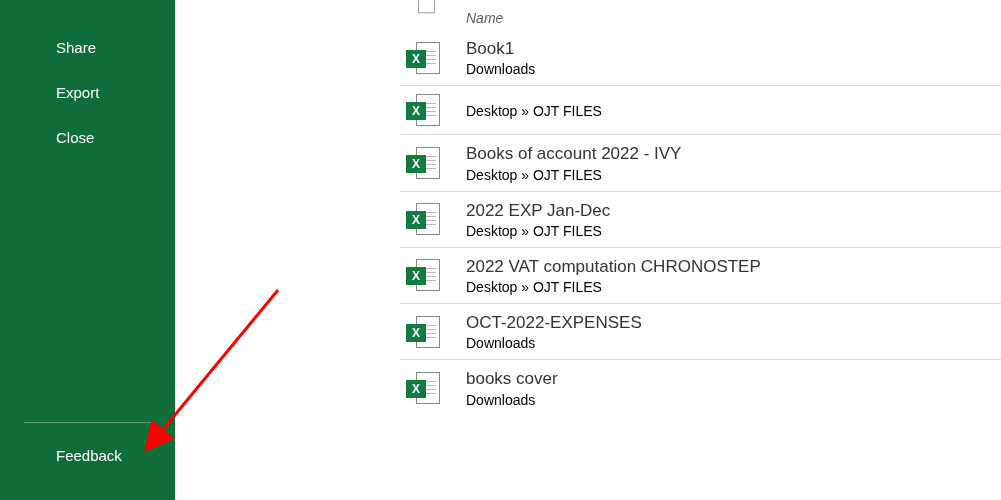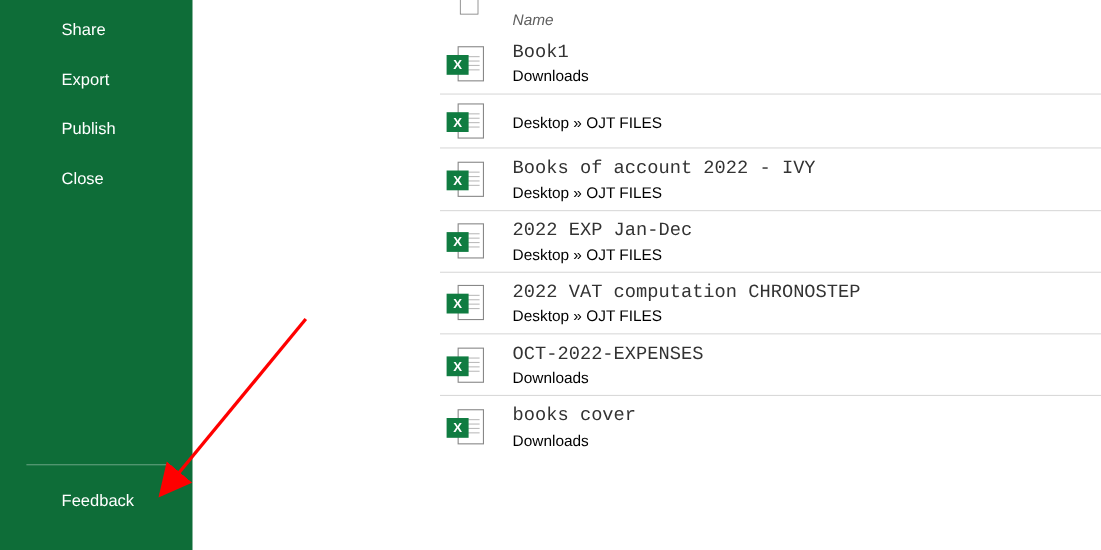--- a/index.html
+++ b/index.html
@@ -12,21 +12,21 @@
     display: flex;
   }
   .sidebar {
     width: 175px;
     background: #0e6d38;
     color: #ffffff;
     display: flex;
     flex-direction: column;
     position: relative;
   }
-  .sidebar-top { padding-top: 5px; }
+  .sidebar-top { padding-top: 25px; }
   .sidebar-item {
     padding: 14px 0 14px 56px;
     font-size: 15px;
     cursor: pointer;
   }
   .sidebar-bottom {
     position: absolute;
     bottom: 0;
     left: 0;
     right: 0;
@@ -70,21 +70,20 @@
     width: 46px;
     display: flex;
     justify-content: center;
     margin-right: 20px;
   }
   .file-text { }
   .file-title {
     color: #333333;
     font-size: 17px;
     line-height: 1.25;
-    font-family: Liberation Mono, monospace;
   }
   .file-path {
     color: #000000;
     font-size: 14px;
     margin-top: 2px;
   }
   
   .xicon { width: 34px; height: 32px; position: relative; }
   .xicon .page {
     position: absolute; right: 0; top: 0;
@@ -120,21 +119,20 @@
     z-index: 50;
   }
 </style>
 </head>
 <body>
 
 <div class="sidebar">
   <div class="sidebar-top">
     <div class="sidebar-item"><span>Share</span></div>
     <div class="sidebar-item"><span>Export</span></div>
-    <div class="sidebar-item"><span>Publish</span></div>
     <div class="sidebar-item"><span>Close</span></div>
   </div>
   <div class="sidebar-bottom">
     <div class="sidebar-sep"></div>
     <div class="sidebar-item"><span>Feedback</span></div>
   </div>
 </div>
 
 <div class="main">
 

